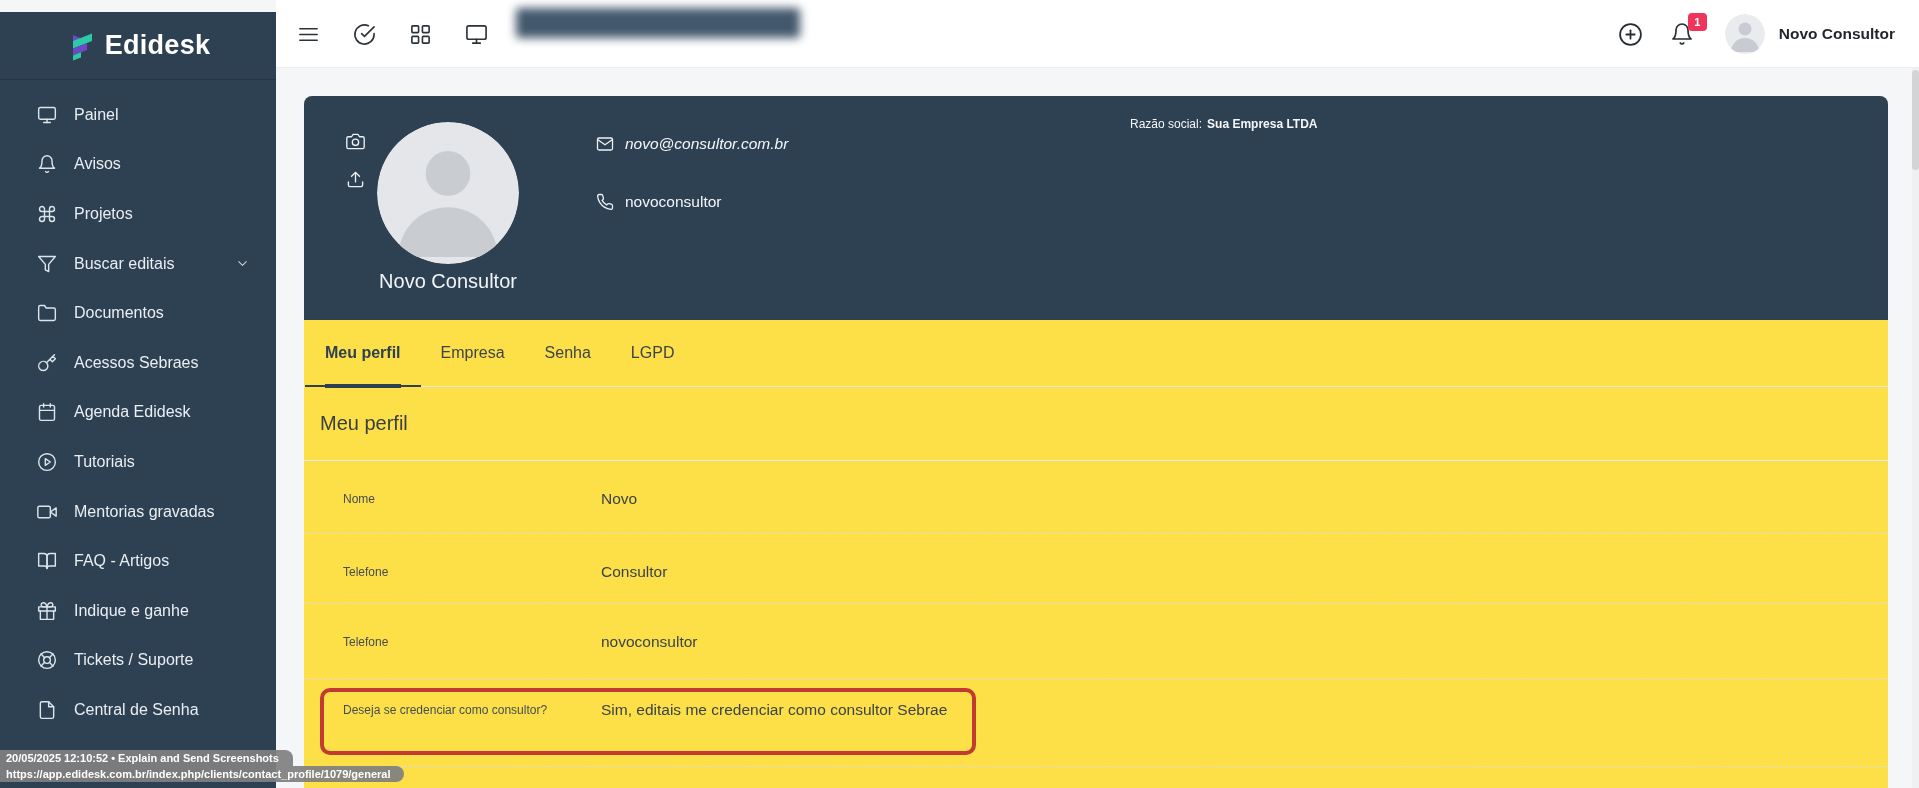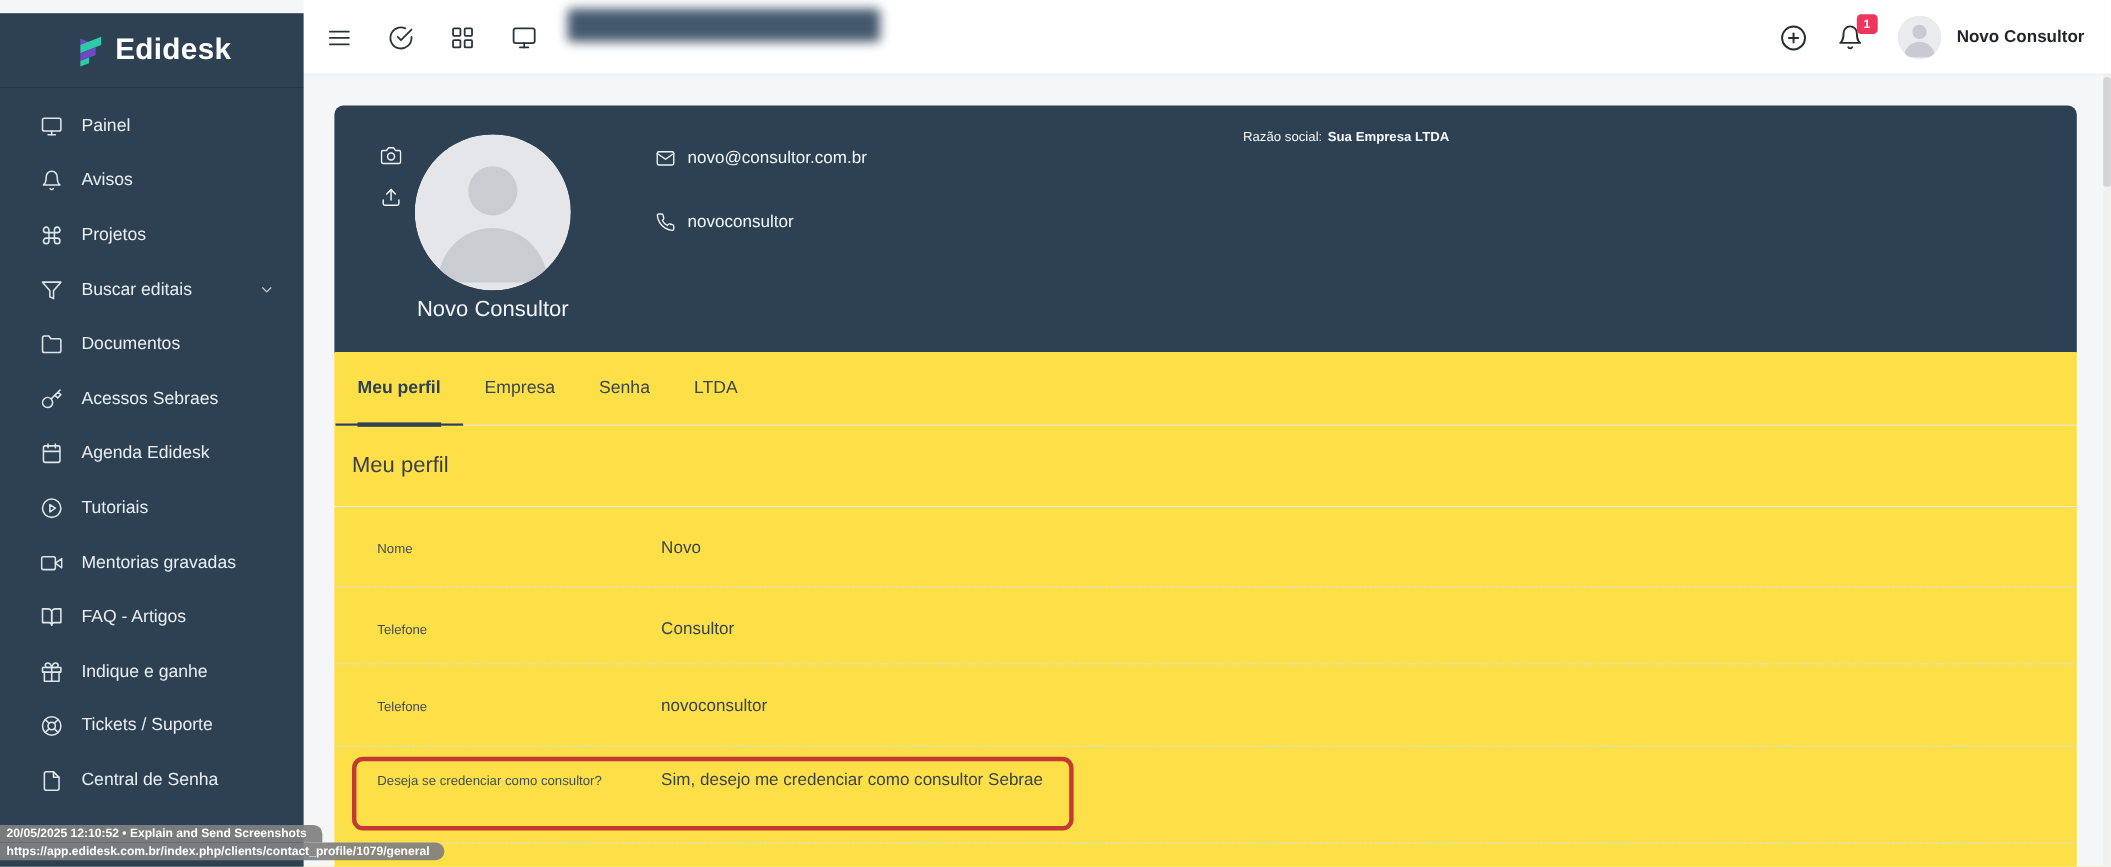--- a/index.html
+++ b/index.html
@@ -33,21 +33,21 @@
   .tb-user { font-size:15.5px; font-weight:700; color:#1f252b; cursor:pointer; }
 
   
   .card { position:absolute; left:304px; top:96px; width:1584px; height:225px; background:#2e4152; border-radius:8px 8px 0 0; color:#fff; z-index:1; }
   .cam-btn { position:absolute; left:42px; top:36px; width:19px; height:19px; color:#eef2f6; cursor:pointer; }
   .upl-btn { position:absolute; left:42px; top:74px; width:19px; height:19px; color:#eef2f6; cursor:pointer; }
   .avatar-big { position:absolute; left:73px; top:26px; width:142px; height:142px; cursor:pointer; }
   .card-name { position:absolute; left:24px; top:174px; width:240px; text-align:center; font-size:20px; color:#f2f5f8; }
   .contact-row { position:absolute; display:flex; align-items:center; gap:11px; font-size:15.5px; color:#f4f7fa; }
   .contact-row .ic { width:18px; height:18px; color:#eef2f6; }
-  .row-email { left:292px; top:39px; }
+  .row-email { left:292px; top:39px;font-style:italic; }
   .row-phone { left:292px; top:97px; }
   .razao { position:absolute; left:826px; top:21px; font-size:12px; color:#f4f7fa; }
   .razao b { margin-left:5px; }
 
   
   .panel { position:absolute; left:304px; top:320px; width:1584px; height:535px; background:#fde047; z-index:1; }
   .tabs { height:67px; display:flex; padding-left:1px; border-bottom:1px solid #e6e6e6; }
   .tab { padding:0 20px; display:flex; align-items:center; font-size:16px; color:#3d454c; position:relative; cursor:pointer; }
   .tab.active { font-weight:700; color:#2e4152; border-bottom:2px solid #2e4152; margin-bottom:-1px; }
   .tab.active::after { content:""; position:absolute; left:20px; right:20px; bottom:-3px; height:4px; background:#2e4152; }
@@ -278,39 +278,39 @@
   <div class="razao">
     <span>Razão social:</span><b>Sua Empresa LTDA</b>
   </div>
 </section>
 
 <section class="panel">
   <div class="tabs">
     <div class="tab active">Meu perfil</div>
     <div class="tab">Empresa</div>
     <div class="tab">Senha</div>
-    <div class="tab">LTDA</div>
+    <div class="tab">LGPD</div>
   </div>
   <div class="panel-heading">Meu perfil</div>
 
   <div class="form-row row-0">
     <div class="flabel">Nome</div>
     <div class="fvalue">Novo</div>
   </div>
   <div class="form-row row-1">
     <div class="flabel">Telefone</div>
     <div class="fvalue">Consultor</div>
   </div>
   <div class="form-row row-2">
     <div class="flabel">Telefone</div>
     <div class="fvalue">novoconsultor</div>
   </div>
   <div class="form-row row-3">
     <div class="flabel">Deseja se credenciar como consultor?</div>
-    <div class="fvalue">Sim, desejo me credenciar como consultor Sebrae</div>
+    <div class="fvalue">Sim, editais me credenciar como consultor Sebrae</div>
   </div>
   <div class="red-box"></div>
 </section>
 
 <div class="watermark">
   <div class="wline wline1">20/05/2025 12:10:52 • Explain and Send Screenshots</div>
   <div class="wline wline2">https://app.edidesk.com.br/index.php/clients/contact_profile/1079/general</div>
 </div>
 
 <div class="scroll-track">

